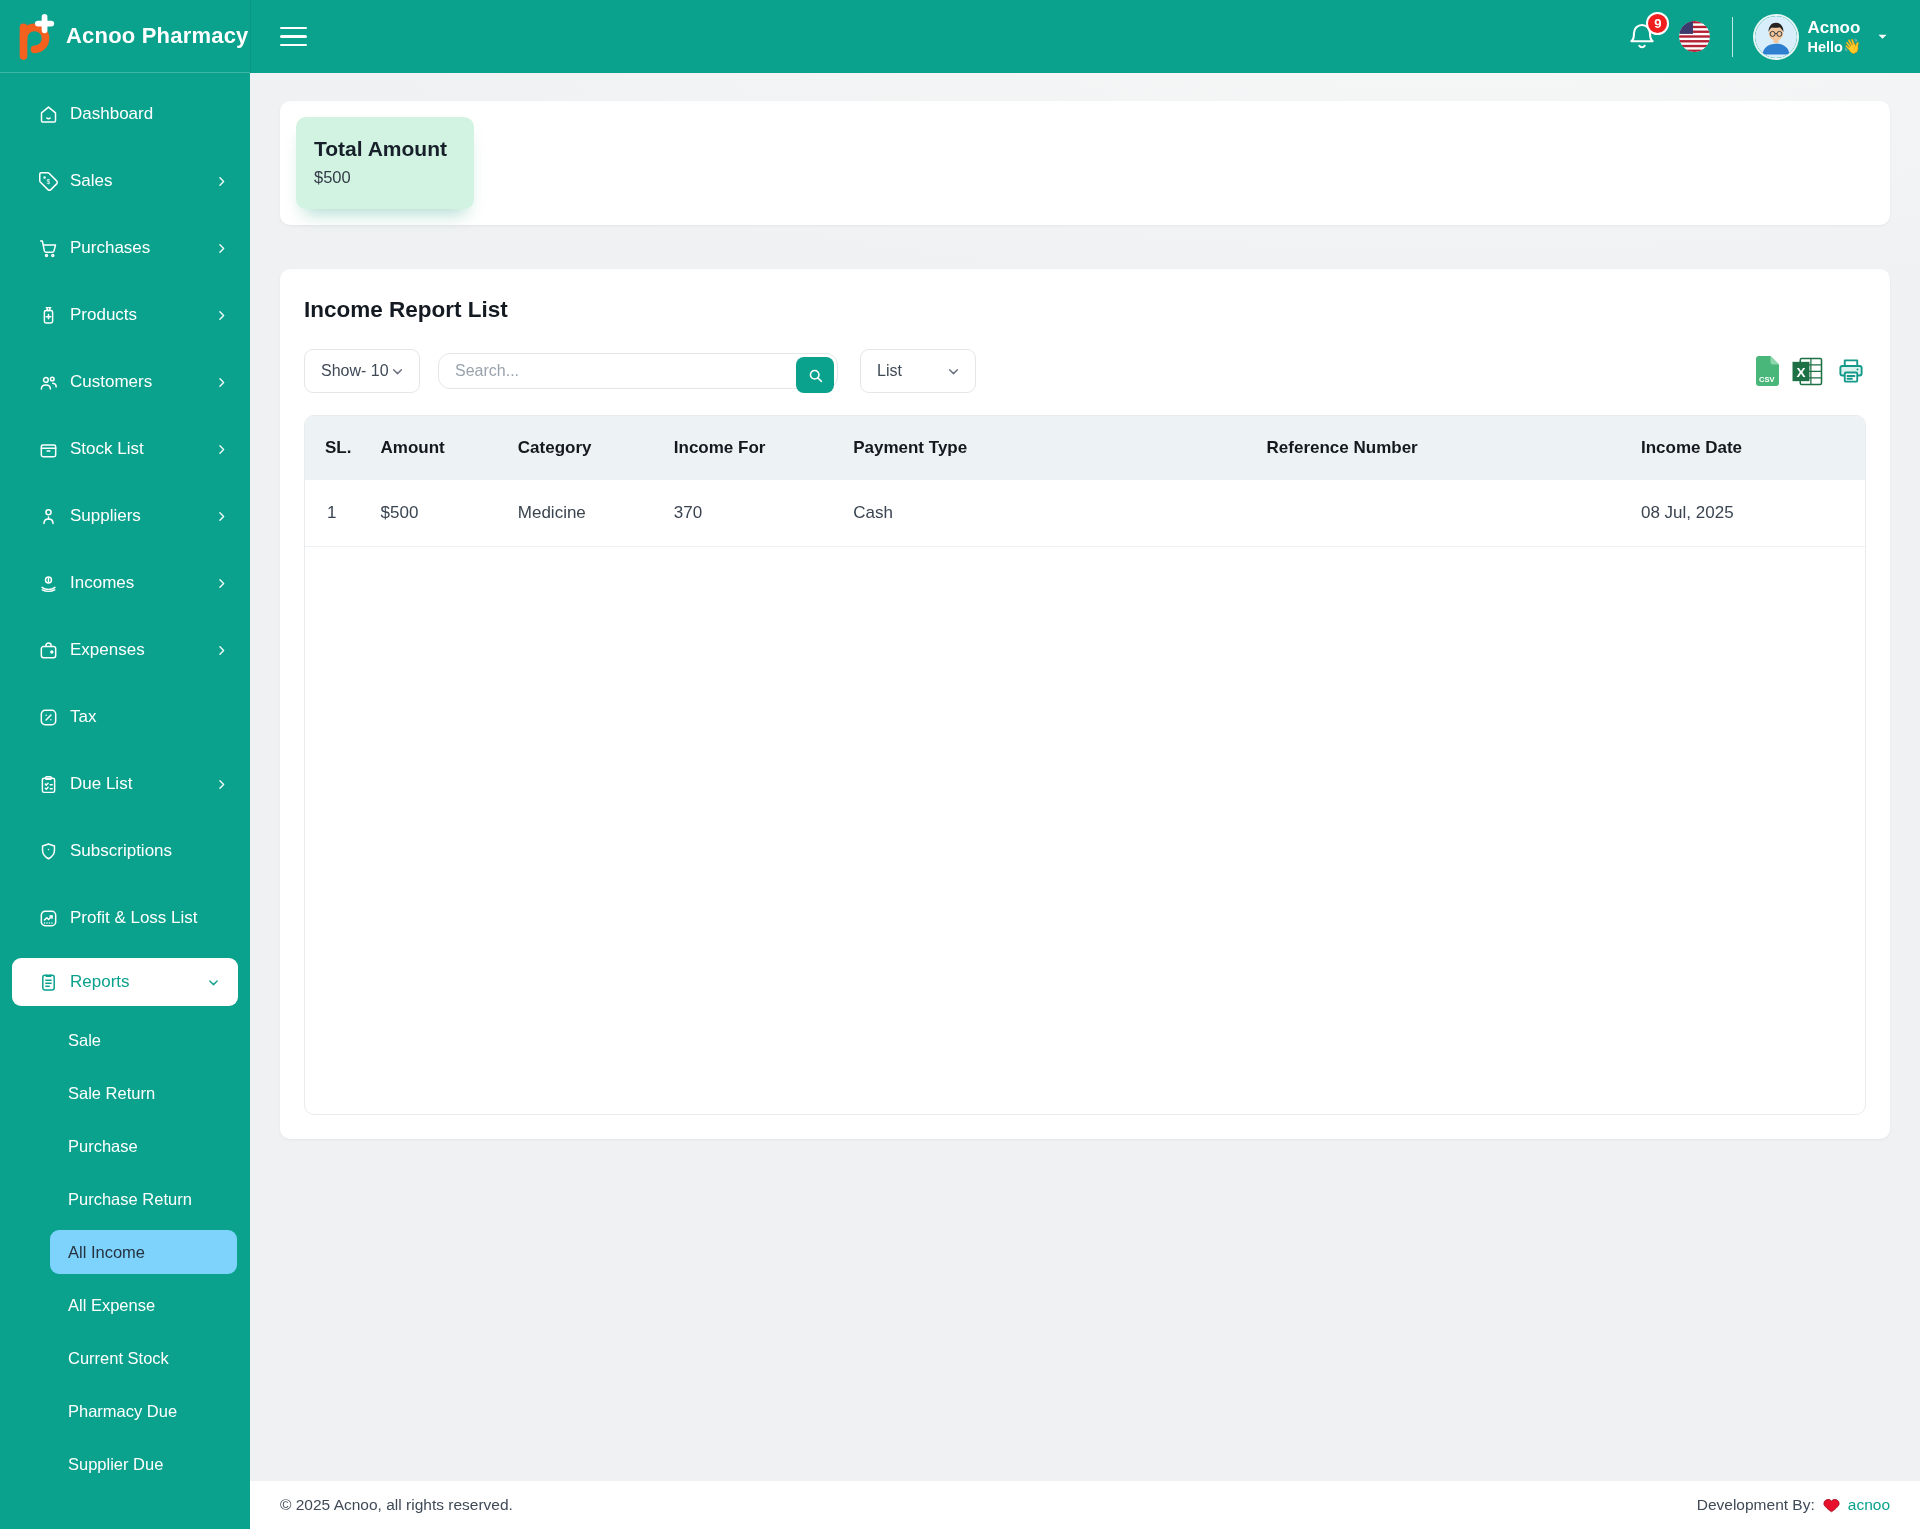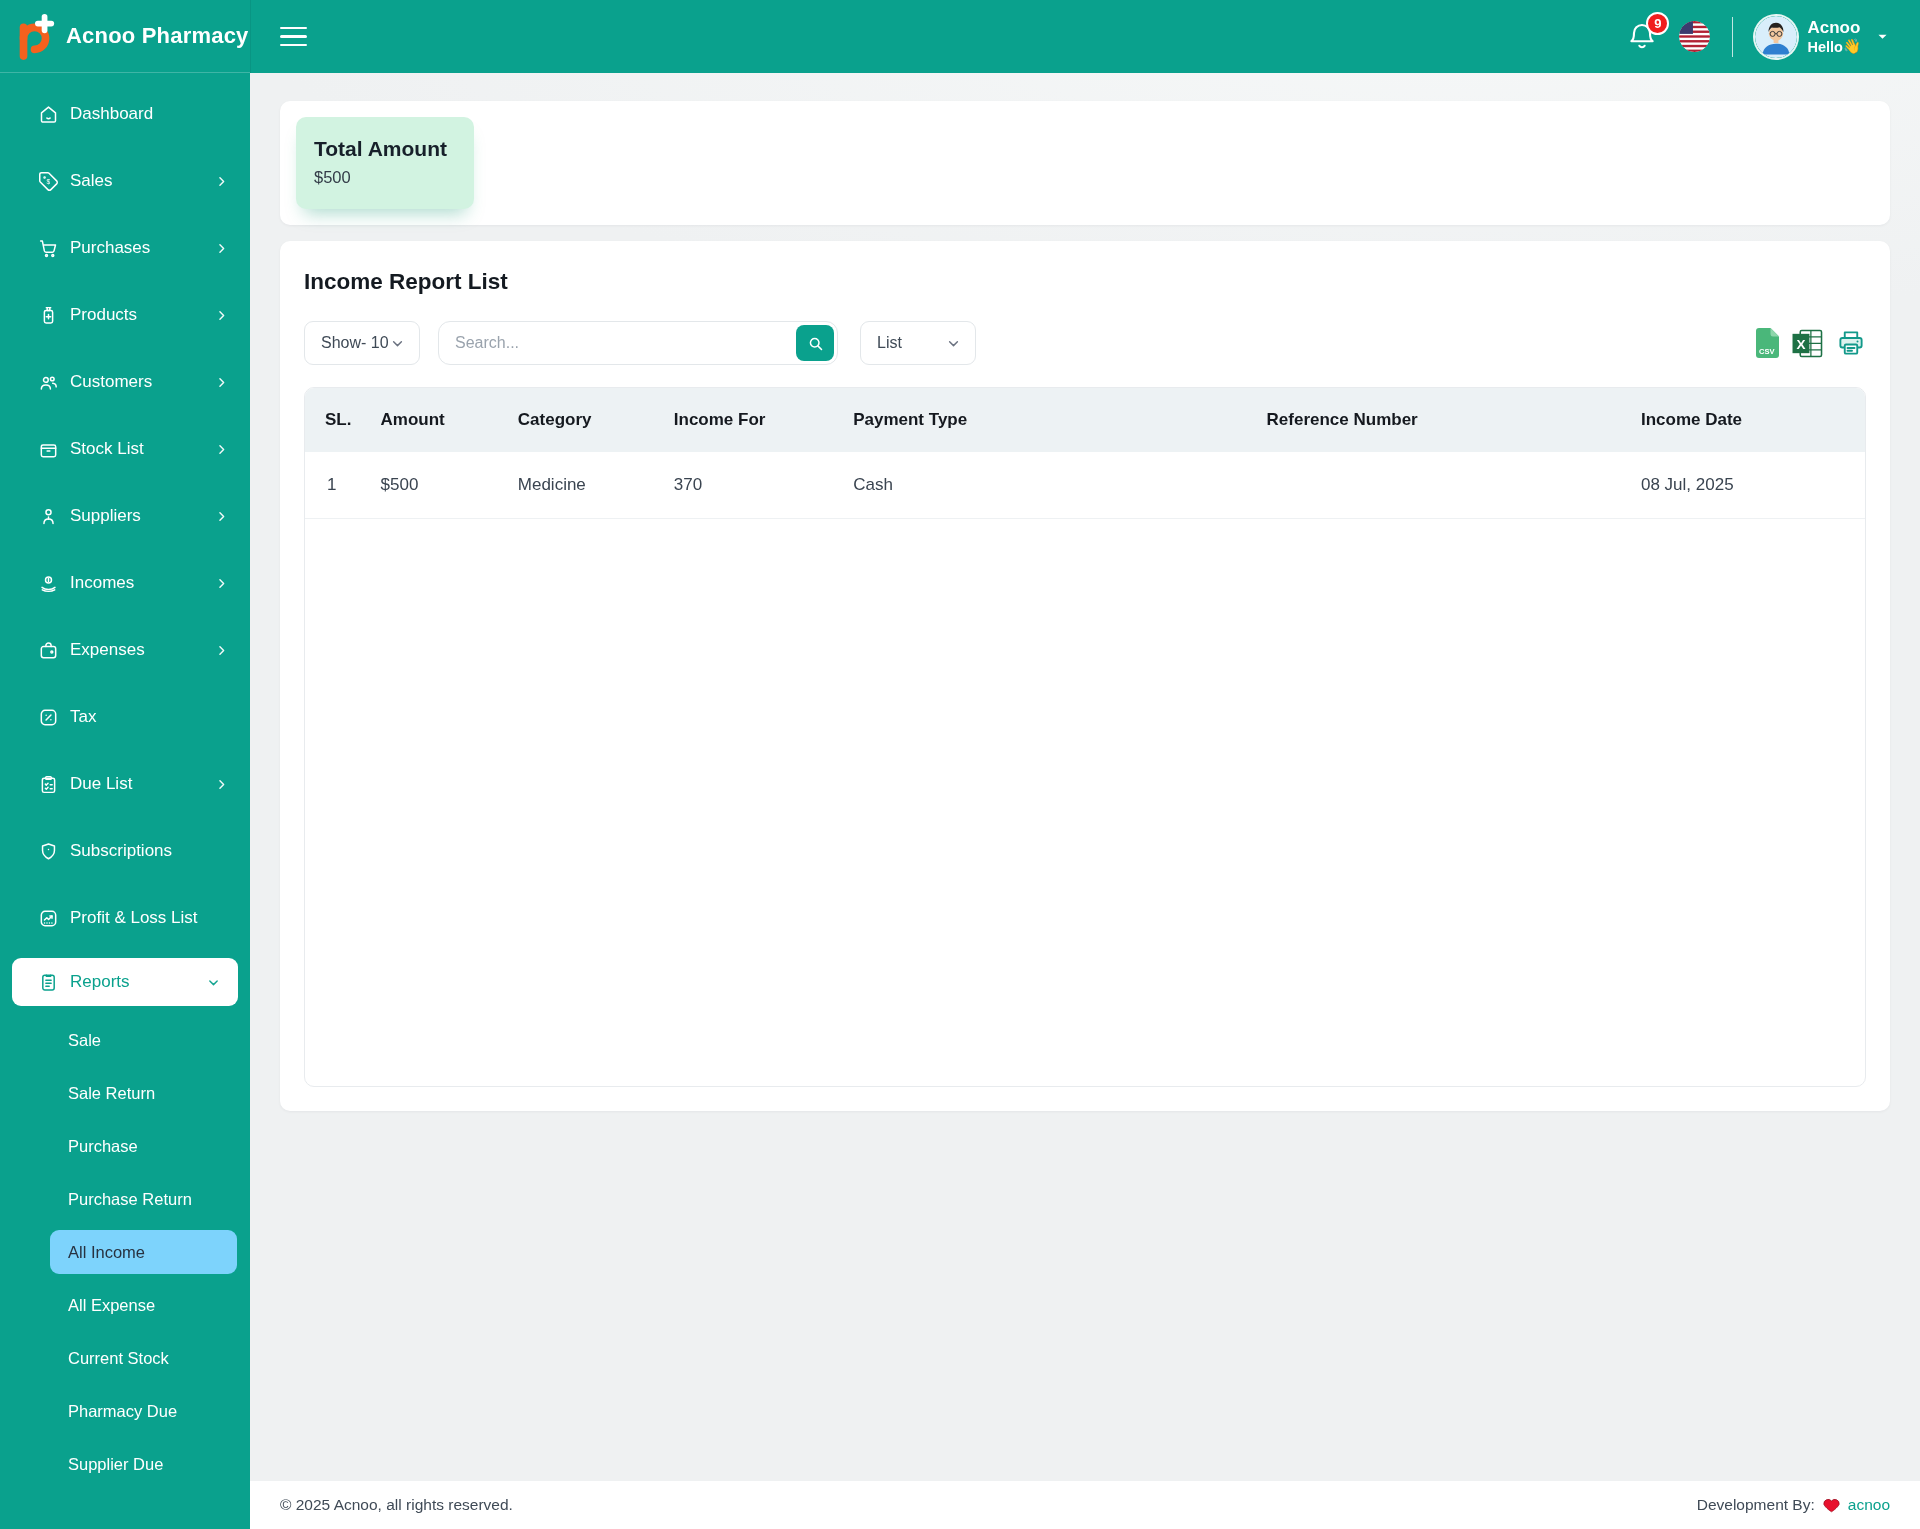--- a/index.html
+++ b/index.html
@@ -45,32 +45,32 @@
   .vdivider{width:1px;height:40px;background:rgba(255,255,255,.75)}
   .user{display:flex;align-items:center;gap:10px;cursor:pointer}
   .avatar{width:42px;height:42px;border-radius:50%;overflow:hidden;box-shadow:0 0 0 2px rgba(255,255,255,.9);display:flex}
   .user-name{font-weight:700;font-size:17px;color:#fff;line-height:1.2}
   .user-greet{font-size:14.5px;color:#fff;font-weight:600;display:flex;align-items:center}
   .caret{display:flex;margin-left:4px}
 
   
   .content{padding:28px 30px 0;flex:1}
   .card{background:#fff;border-radius:10px;box-shadow:0 1px 3px rgba(15,23,42,.05)}
-  .summary-card{padding:16px;margin-bottom:16px}
+  .summary-card{padding:16px;margin-bottom:44px}
   .total-box{width:178px;background:var(--summary-bg);border-radius:10px;padding:20px 18px 22px;box-shadow:0 12px 18px -8px rgba(13,148,113,.35)}
   .total-title{font-size:21px;font-weight:700;color:#17202a}
   .total-value{font-size:16.5px;color:#333c48;margin-top:7px}
 
   .report-card{padding:20px 24px 24px}
   .report-title{margin:8px 0 0;font-size:22.5px;font-weight:700;color:#141a21}
   .controls{display:flex;align-items:center;margin-top:26px}
   .select{height:44px;border:1px solid #e3e7ea;border-radius:9px;display:flex;align-items:center;justify-content:space-between;padding:0 13px 0 16px;width:116px;color:#3f4a56;font-size:16px;background:#fff;cursor:pointer}
   .select .chev{display:flex}
   .search{position:relative;width:400px;margin-left:18px}
-  .search input{width:100%;height:44px;border:1px solid #e3e7ea;border-radius:12px;padding:0 40px 0 16px;font-size:16px;color:#374151;outline:none;font-family:"Liberation Sans",sans-serif}
+  .search input{width:100%;height:36px;border:1px solid #e3e7ea;border-radius:12px;padding:0 40px 0 16px;font-size:16px;color:#374151;outline:none;font-family:"Liberation Sans",sans-serif}
   .search input::placeholder{color:#9aa3ad}
   .search-btn{position:absolute;right:4px;top:4px;width:38px;height:36px;background:var(--accent);border:none;border-radius:8px;display:flex;align-items:center;justify-content:center;cursor:pointer}
   .today{margin-left:22px}
   .exports{margin-left:auto;display:flex;align-items:center;gap:13px}
   .exp-btn{background:none;border:none;padding:0;cursor:pointer;display:flex}
 
   .table-wrap{margin-top:22px;border:1px solid #e8ebee;border-radius:10px;min-height:700px;overflow:hidden}
   table{width:100%;border-collapse:collapse;table-layout:fixed}
   thead th{background:#edf2f4;font-size:17px;font-weight:700;color:#15191f;text-align:left;height:64px;padding:0 10px}
   thead th:first-child{padding-left:20px}

